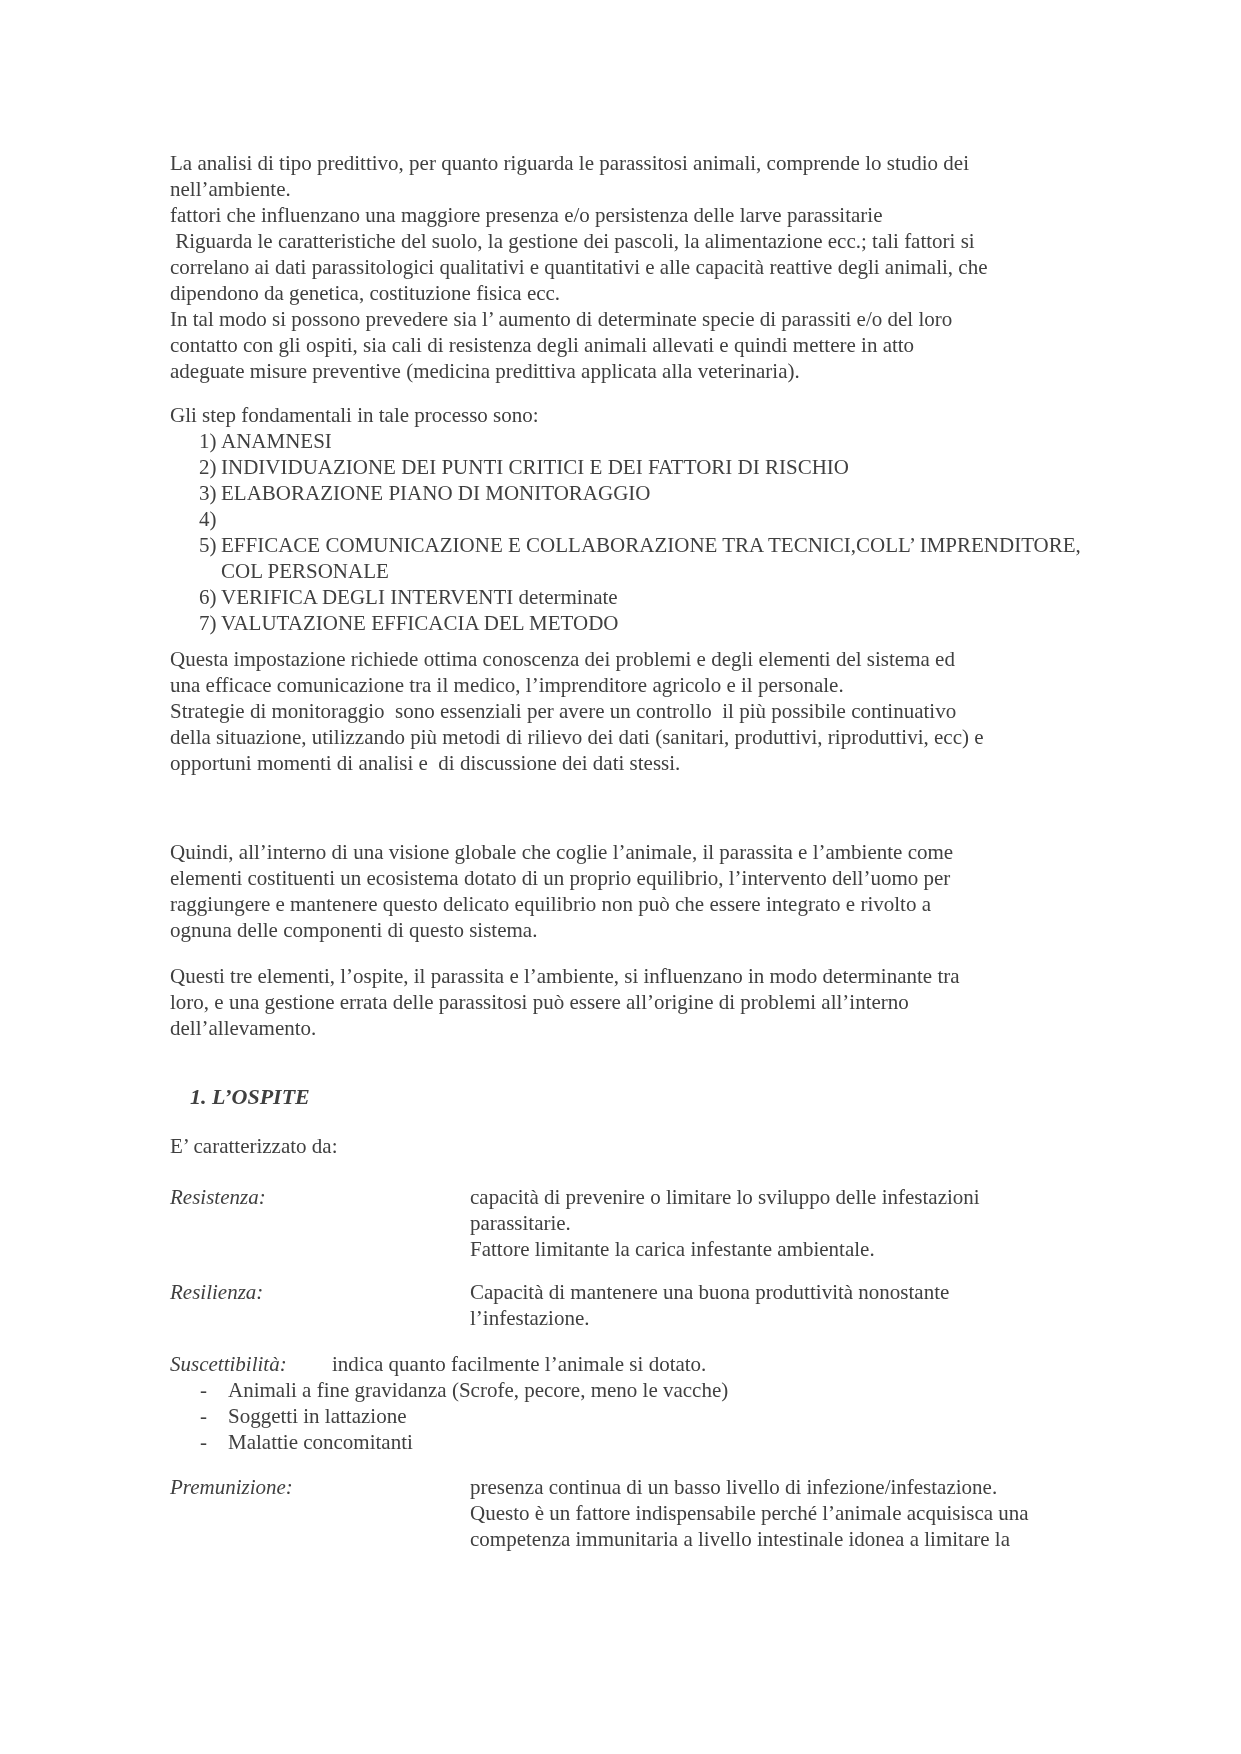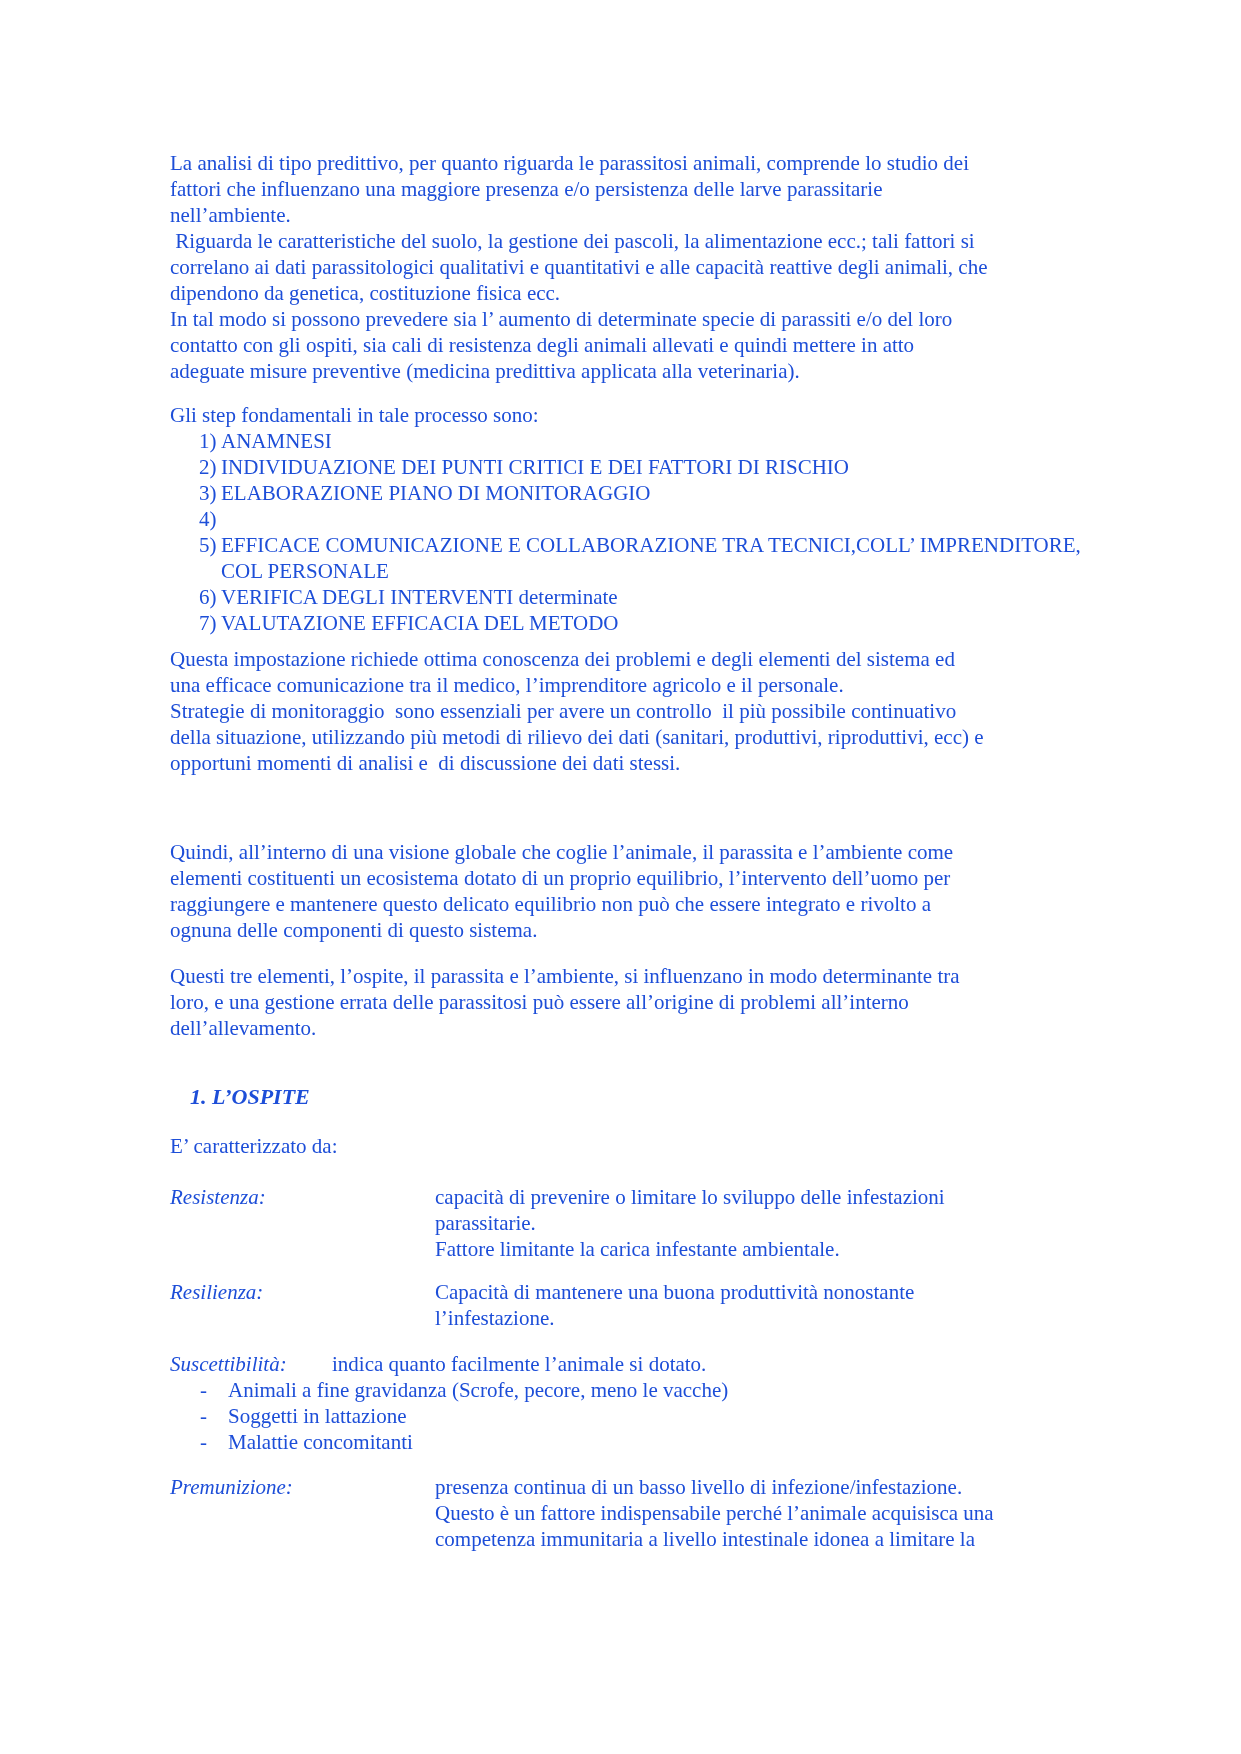--- a/index.html
+++ b/index.html
@@ -2,53 +2,53 @@
 <html><head>
 <meta charset="utf-8">
 <title>Document</title>
 <style>
   * { margin:0; padding:0; box-sizing:border-box; }
   html,body { background:#ffffff; }
   .page {
     position:relative;
     width:1241px; height:1754px;
     background:#ffffff;
-    color:#1d4ed8;
+    color:#404040;
     font-family:"Liberation Serif","DejaVu Serif",serif;
     font-size:21px; line-height:26px;
     overflow:hidden;
   }
   .content { padding:150px 150px 0 170px; }
   .line { white-space:pre; }
   .spacer { width:1px; }
   
   .step { display:flex; margin-left:29px; }
   .step-num { flex:none; width:22px; white-space:pre; }
   .step-body { flex:none; }
   
   .def-row { display:flex; align-items:flex-start;gap:20px; }
   .def-term { flex:none; width:245px; font-style:italic; white-space:pre; }
   .def-term-sm { width:142px; }
-  .def-desc { flex:none; }
+  .def-desc { flex:none;margin-left:35px; }
   
   .dash-item { display:flex; margin-left:30px; }
   .dash { flex:none; width:28px; white-space:pre; }
   
   .heading { font-weight:bold; font-style:italic; font-size:22px;margin-left:20px; }
 </style>
 </head>
 <body>
 
 <div class="page">
   <div class="content">
 
     <div>
         <div class="line">La analisi di tipo predittivo, per quanto riguarda le parassitosi animali, comprende lo studio dei</div>
+        <div class="line">nell’ambiente.</div>
         <div class="line">fattori che influenzano una maggiore presenza e/o persistenza delle larve parassitarie</div>
-        <div class="line">nell’ambiente.</div>
         <div class="line"> Riguarda le caratteristiche del suolo, la gestione dei pascoli, la alimentazione ecc.; tali fattori si</div>
         <div class="line">correlano ai dati parassitologici qualitativi e quantitativi e alle capacità reattive degli animali, che</div>
         <div class="line">dipendono da genetica, costituzione fisica ecc.</div>
         <div class="line">In tal modo si possono prevedere sia l’ aumento di determinate specie di parassiti e/o del loro</div>
         <div class="line">contatto con gli ospiti, sia cali di resistenza degli animali allevati e quindi mettere in atto</div>
         <div class="line">adeguate misure preventive (medicina predittiva applicata alla veterinaria).</div>
       </div>
 
     <div class="spacer" style="height:18px"></div>
 

